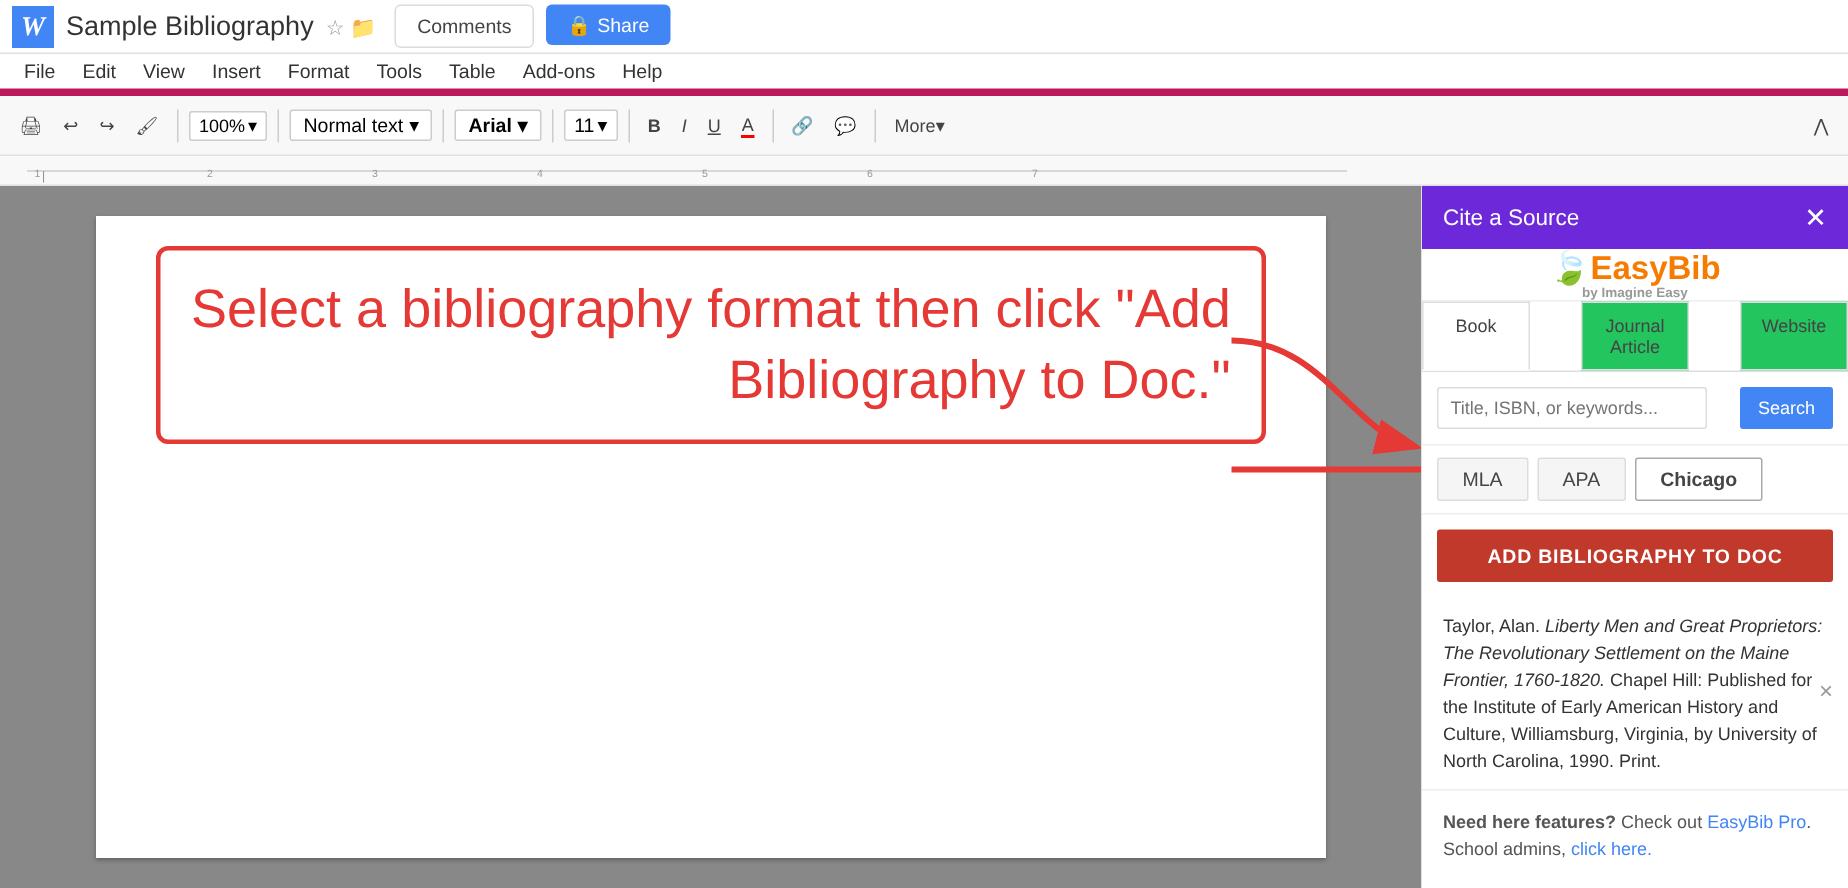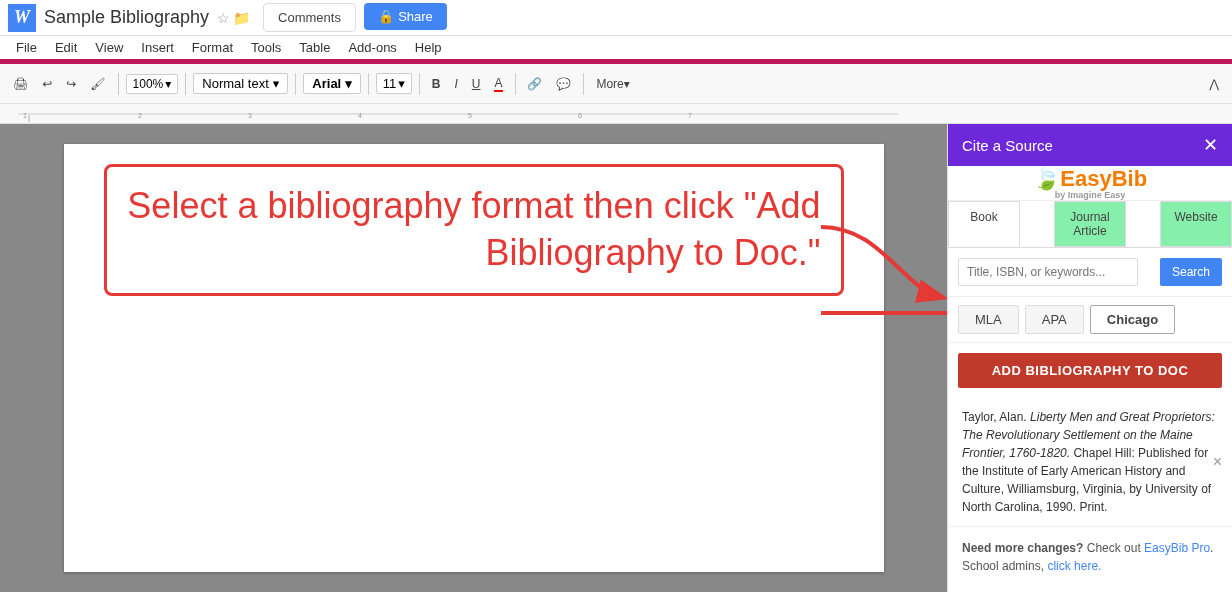--- a/index.html
+++ b/index.html
@@ -206,21 +206,21 @@
       display: flex;
       border-bottom: 1px solid #ddd;
       flex-shrink: 0;
       gap: 34px;
     }
     .source-tab {
       flex: 1;
       padding: 8px 4px;
       text-align: center;
       border: 1px solid #ddd;
-      background: #86efac;
+      background: #22c55e;
       cursor: pointer;
       font-size: 12px;
       color: #444;
     }
     .source-tab.active { background: white; border-bottom: 1px solid white; }
 
     
     #search-area {
       display: flex;
       padding: 10px;
@@ -466,17 +466,17 @@
     </div>
 
     <button id="add-bib-btn">ADD BIBLIOGRAPHY TO DOC</button>
 
     <div id="citation-entry">
       <span>Taylor, Alan. </span><em>Liberty Men and Great Proprietors: The Revolutionary Settlement on the Maine Frontier, 1760-1820.</em><span> Chapel Hill: Published for the Institute of Early American History and Culture, Williamsburg, Virginia, by University of North Carolina, 1990. Print.</span>
       <button id="citation-delete">×</button>
     </div>
 
     <div id="sidebar-footer">
-      <strong>Need more changes?</strong><span> Check out </span><a href="#">EasyBib Pro</a><span>. School admins, </span><a href="#">click here.</a>
+      <strong>Need here features?</strong><span> Check out </span><a href="#">EasyBib Pro</a><span>. School admins, </span><a href="#">click here.</a>
     </div>
 
   </div>
 </div>
 
 </body></html>

